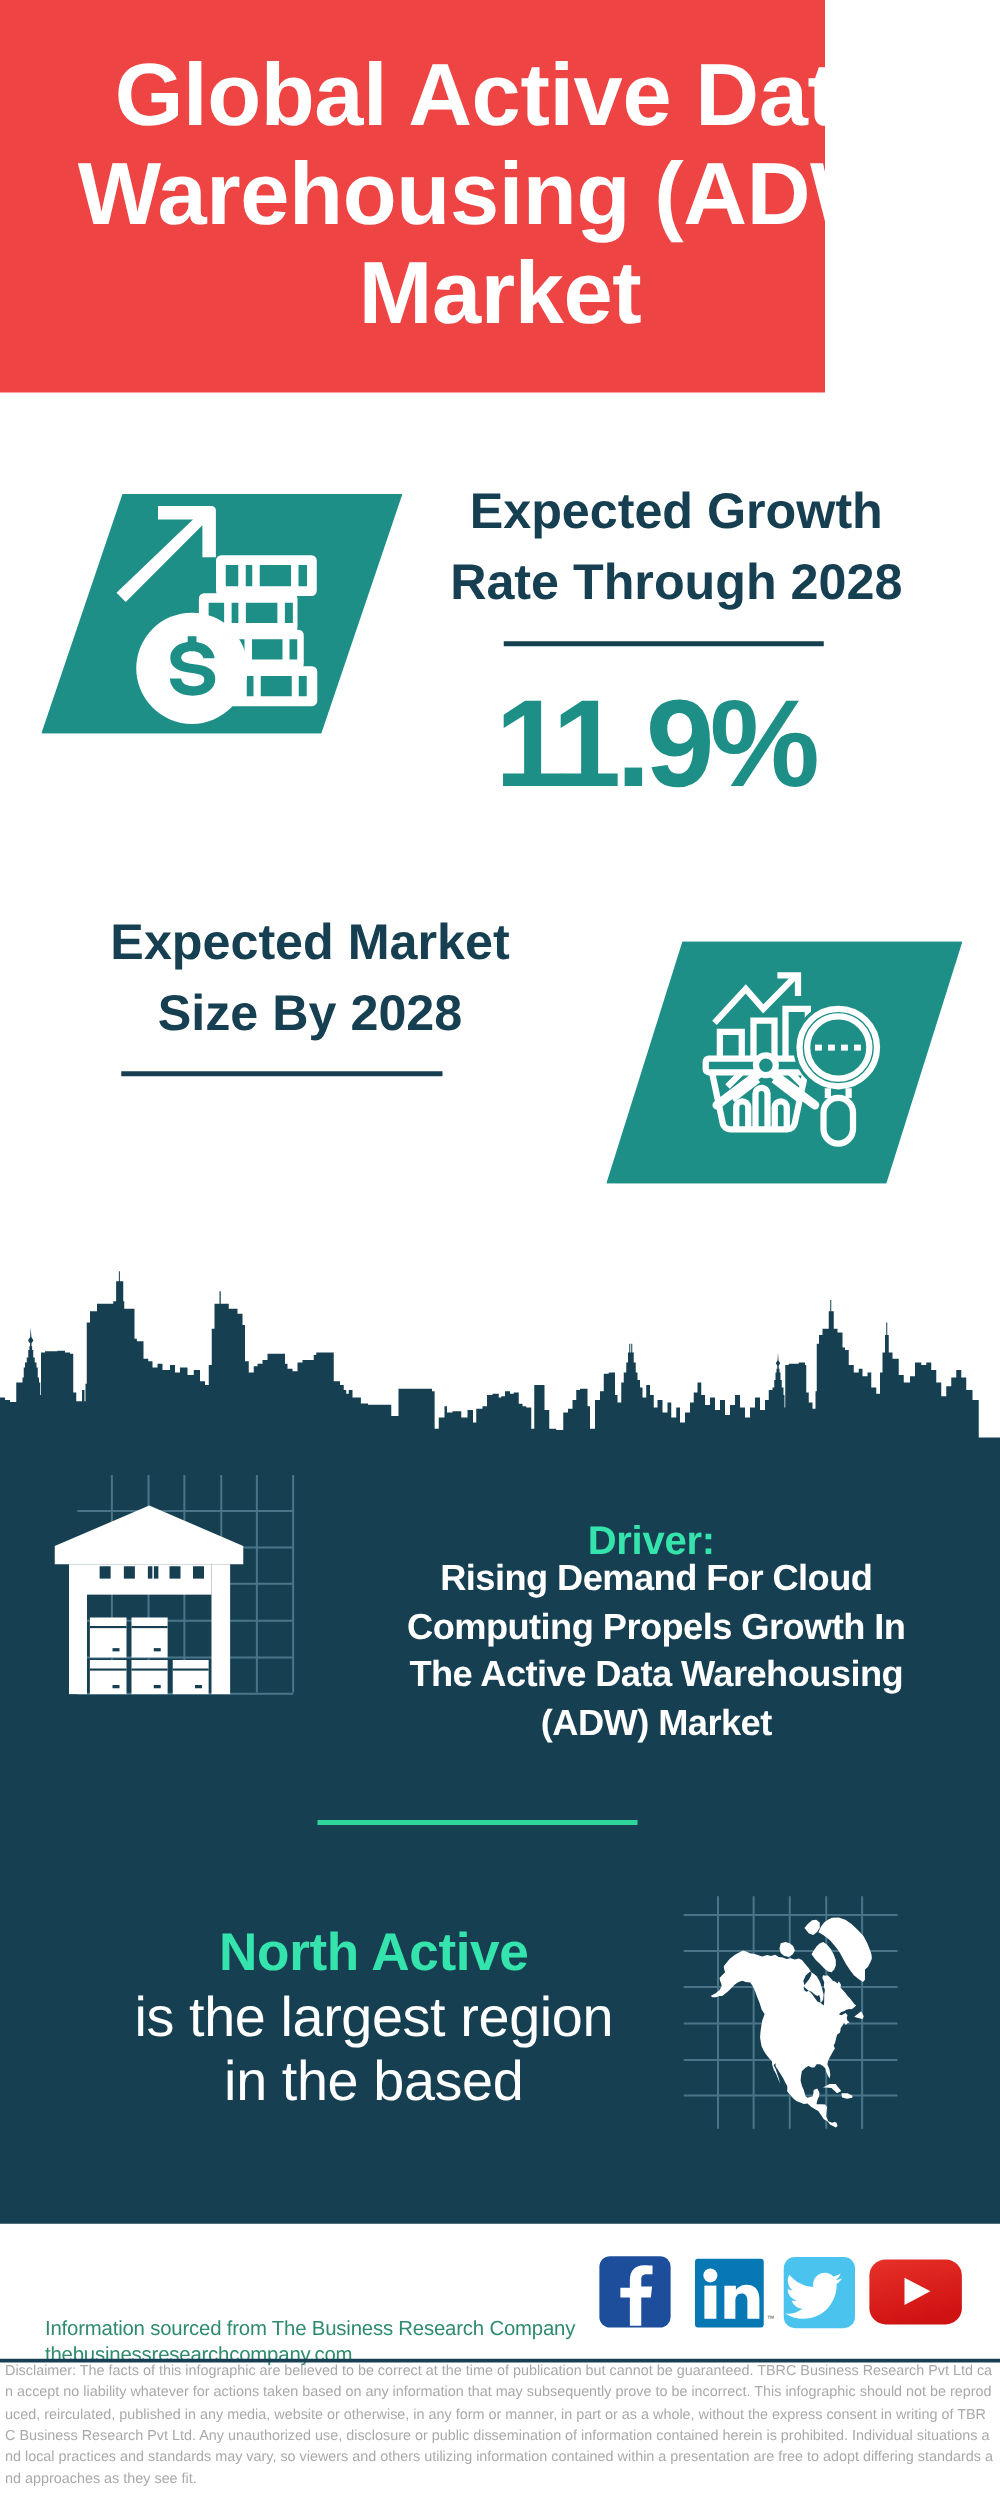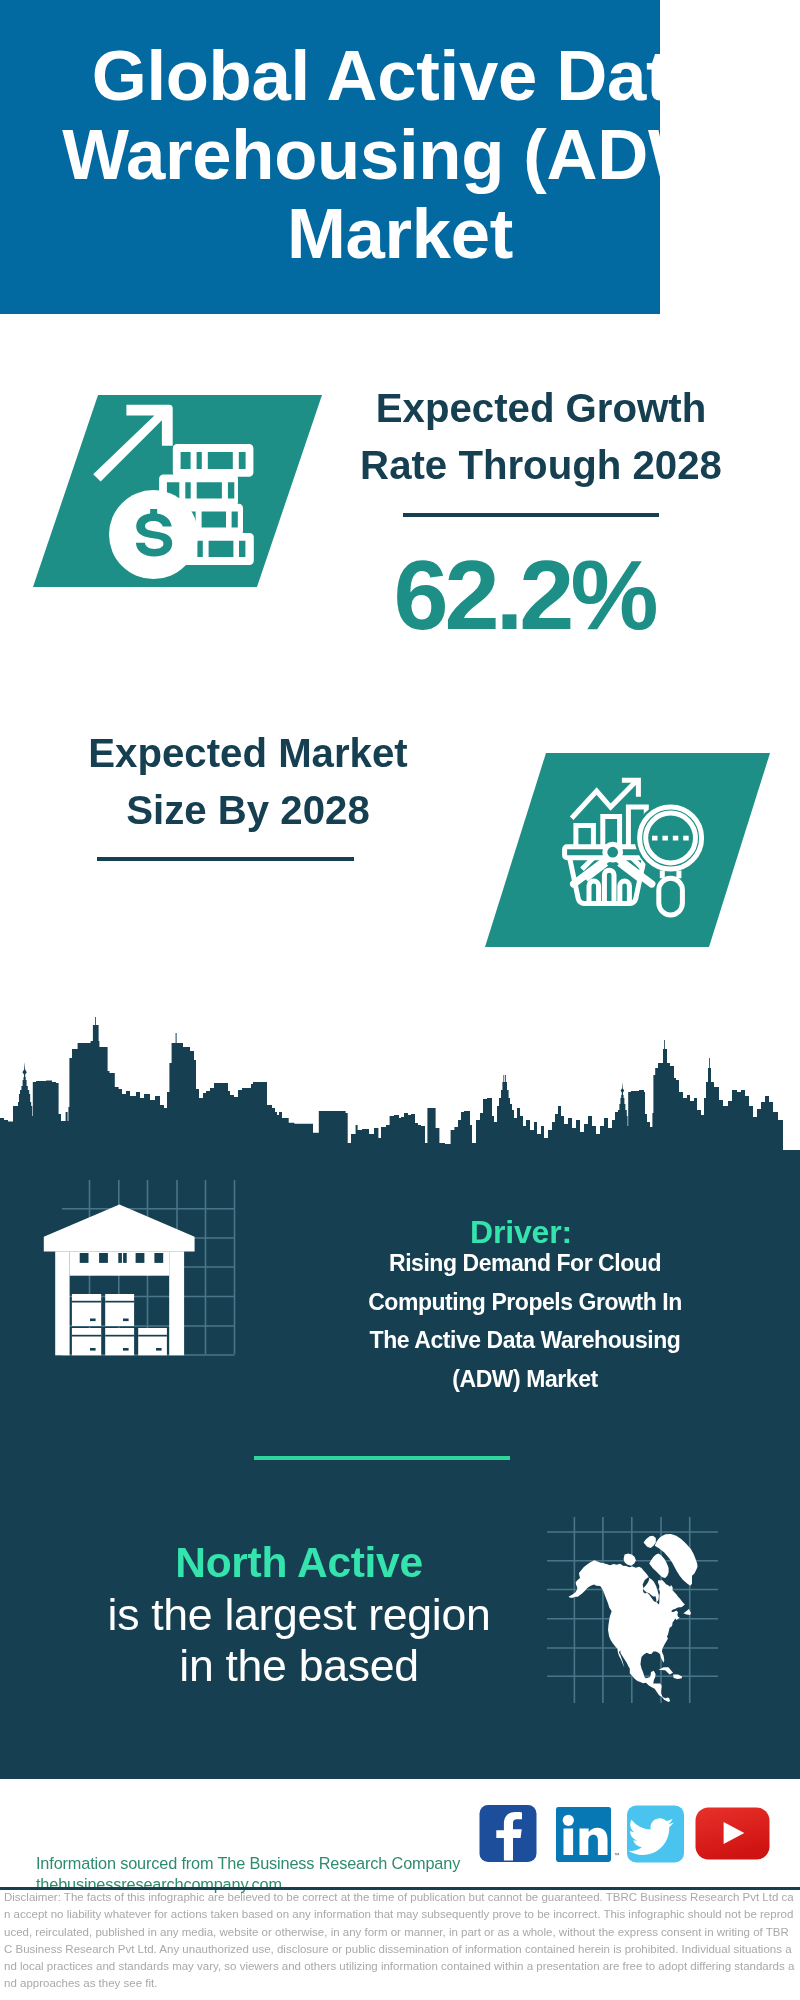--- a/index.html
+++ b/index.html
@@ -1,21 +1,21 @@
 <!DOCTYPE html>
 <html><head>
 <meta charset="utf-8">
 <style>
   * { box-sizing: border-box; margin:0; padding:0; }
   html,body { width:800px; height:2000px; background:#fff; }
   body { font-family:"Liberation Sans", sans-serif; -webkit-font-smoothing:antialiased; }
   .page { position:relative; width:800px; height:2000px; overflow:hidden; background:#fff; }
 
   
-  .header { position:absolute; left:0; top:0; width:660px; height:314px; background:#0369a1; }
+  .header { position:absolute; left:0; top:0; width:660px; height:314px; background:#ef4444; }
   .header h1 {
     position:absolute; left:40px; top:36px; width:720px;
     color:#ffffff; font-size:70.7px; font-weight:bold; line-height:79px;
     text-align:center; letter-spacing:-0.3px;
   }
 
   
   .plx { position:absolute; background:#1e8f86; }
   .plx1 { left:33px; top:395px; width:289px; height:192px;
           clip-path: polygon(22.5% 0%, 100% 0%, 77.5% 100%, 0% 100%); }
@@ -25,21 +25,21 @@
   .stitle { position:absolute; color:#164052; font-weight:bold; font-size:40.2px;
             line-height:57px; text-align:center; letter-spacing:0px; }
   .srule  { position:absolute; height:4px; background:#164052; }
   .svalue { position:absolute; color:#1e8f86; font-weight:bold; text-align:center; }
 
   
   .dark { position:absolute; left:0; top:1150px; width:800px; height:629px; background:#164052; }
 
   .driver-label { position:absolute; color:#35e3ac; font-weight:bold; font-size:32px;
                   text-align:center; letter-spacing:-0.2px;margin-top:32px; }
-  .driver-text  { position:absolute; color:#fff; font-weight:bold; font-size:23px;
+  .driver-text  { position:absolute; color:#fff; font-weight:bold; font-size:29px;
                   line-height:38.5px; text-align:center; letter-spacing:-0.45px; }
   .divider { position:absolute; height:4px; background:#2fd69c; }
 
   .region-name { position:absolute; color:#35e3ac; font-weight:bold; font-size:42.5px;
                  text-align:center; letter-spacing:-0.3px; }
   .region-sub  { position:absolute; color:#fff; font-weight:normal; font-size:44.6px;
                  line-height:50.5px; text-align:center; letter-spacing:-0.3px; }
 
   
   .src { position:absolute; color:#2e8b6f; font-size:16.3px; line-height:20.5px; letter-spacing:-0.15px; }
@@ -83,21 +83,21 @@
     <path fill="#1e8f86" d="M61.3 106.5 h8.8 v7.9 h-8.8 Z M61.3 156.6 h8.8 v8.0 h-8.8 Z
       M65.7 112.0 c12.8 0 21.1 6.6 22.6 16.6 h-11.2 c-1.3 -4.4 -5.6 -7.0 -11.4 -7.0 c-6.6 0 -10.8 2.6 -10.8 6.3 c0 3.5 3.0 5.1 9.2 6.1 l7.6 1.2 c11.3 1.8 17.2 6.2 17.2 14.2 c0 9.8 -9.0 16.6 -22.6 16.6 c-13.4 0 -22.3 -6.6 -22.8 -17.1 h11.2 c0.7 4.9 5.4 7.6 11.9 7.6 c6.9 0 11.3 -2.5 11.3 -6.5 c0 -3.4 -2.6 -5.1 -8.9 -6.1 l-8.2 -1.3 c-11.2 -1.8 -16.9 -6.6 -16.9 -14.3 c0 -9.7 8.6 -16.3 21.8 -16.3 Z"></path>
     </g>
   </svg>
 
   <div class="stitle" style="left:341px; top:380px; width:400px;">
     <div>Expected Growth</div>
     <div>Rate Through 2028</div>
   </div>
   <div class="srule" style="left:403px; top:513px; width:256px;"></div>
-  <div class="svalue" style="left:324px; top:538px; width:400px; font-size:99px; letter-spacing:-3.9px;">62.2%</div>
+  <div class="svalue" style="left:324px; top:538px; width:400px; font-size:99px; letter-spacing:-3.9px;">11.9%</div>
 
   <div class="plx plx2"></div>
   <svg class="icn" style="left:560px; top:778px;" width="150" height="150" viewBox="0 0 150 150">
     <g fill="none" stroke="#ffffff" stroke-width="5.0" stroke-linecap="butt" stroke-linejoin="miter">
 
       <polyline points="11.6,40.3 36.6,13.1 50.6,29.1 77.3,1.9"></polyline>
       <polyline points="61.9,2.3 78.4,2.3 78.4,18.8"></polyline>
 
       <path d="M15.9 47.4 h17.5 v24.0 h-17.5 Z"></path>
       <path d="M42.8 38.4 h16.8 v33.0 h-16.8 Z"></path>

